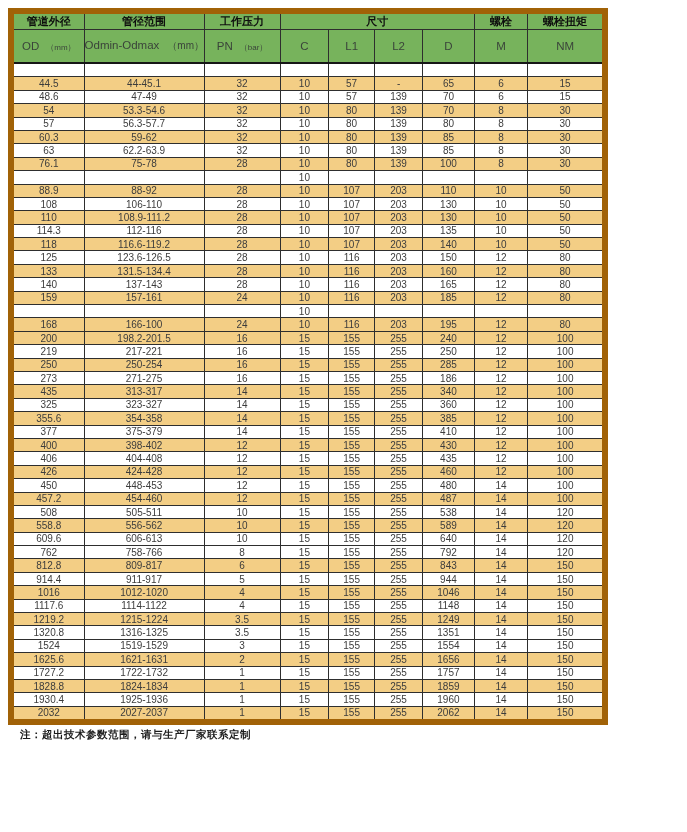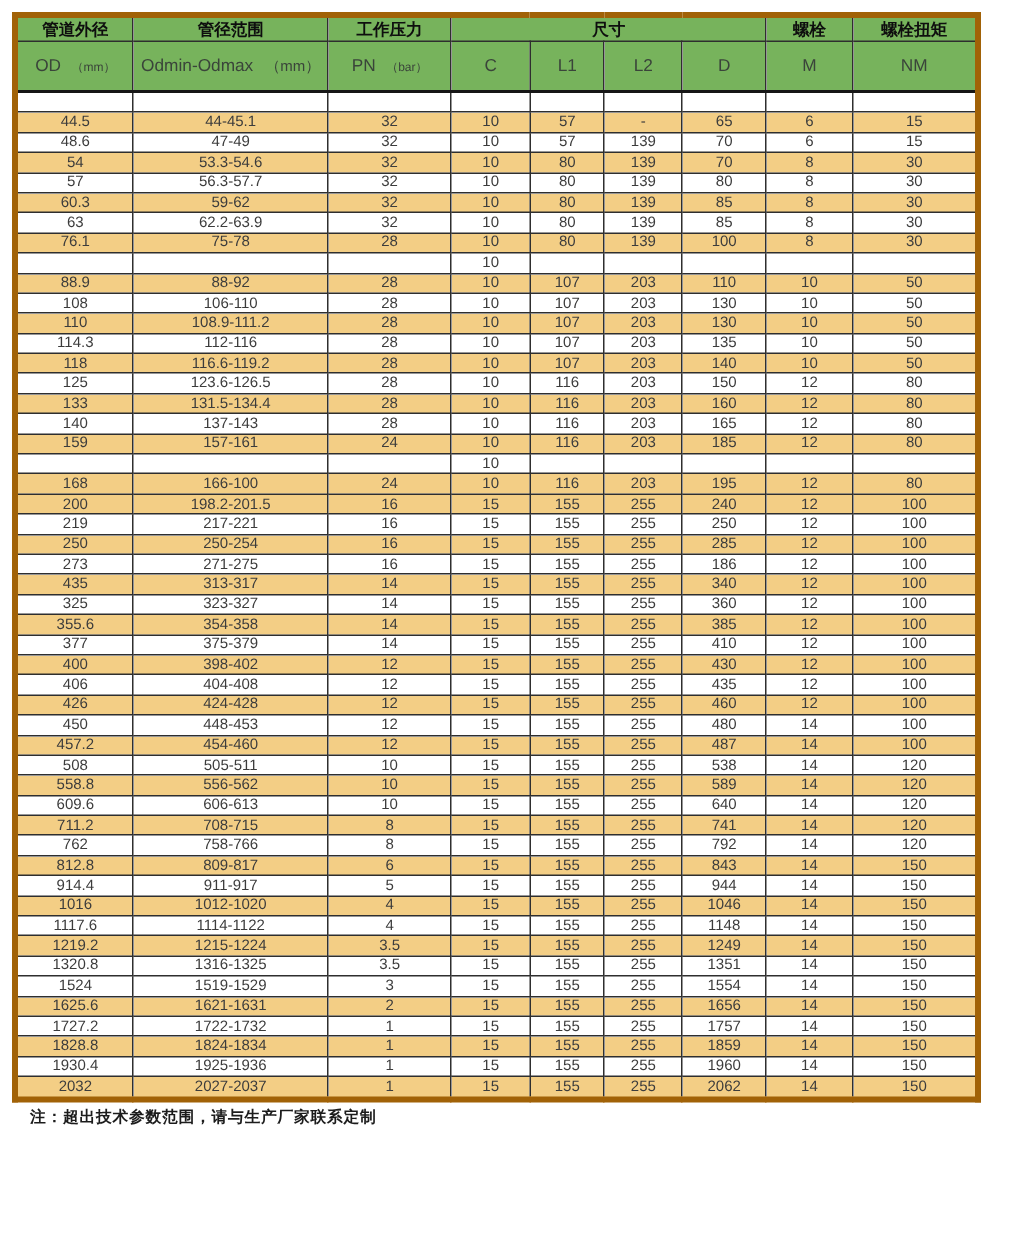--- a/index.html
+++ b/index.html
@@ -8,23 +8,23 @@
     background: #ffffff;
     width: 687px;
     font-family: "Liberation Sans", "DejaVu Sans", sans-serif;
   }
   .wrap {
     padding: 8px 5px 0 8px;
     width: 674px;
   }
   table.spec {
     border-collapse: collapse;
-    width: 646px;
+    width: 600px;
     table-layout: fixed;
-    border: 4px solid #a16207;
+    border: 6px solid #a16207;
   }
   table.spec th, table.spec td {
     border: 1px solid #2e2e2e;
     text-align: center;
     vertical-align: middle;
     overflow: hidden;
     white-space: nowrap;
     padding: 0;
   }
   thead { border-bottom: 2px solid #161616; }
@@ -486,31 +486,20 @@
           <td>609.6</td>
           <td>606-613</td>
           <td>10</td>
           <td>15</td>
           <td>155</td>
           <td>255</td>
           <td>640</td>
           <td>14</td>
           <td>120</td>
         </tr>
-        <tr class="shade">
-          <td>711.2</td>
-          <td>708-715</td>
-          <td>8</td>
-          <td>15</td>
-          <td>155</td>
-          <td>255</td>
-          <td>741</td>
-          <td>14</td>
-          <td>120</td>
-        </tr>
         <tr>
           <td>762</td>
           <td>758-766</td>
           <td>8</td>
           <td>15</td>
           <td>155</td>
           <td>255</td>
           <td>792</td>
           <td>14</td>
           <td>120</td>

